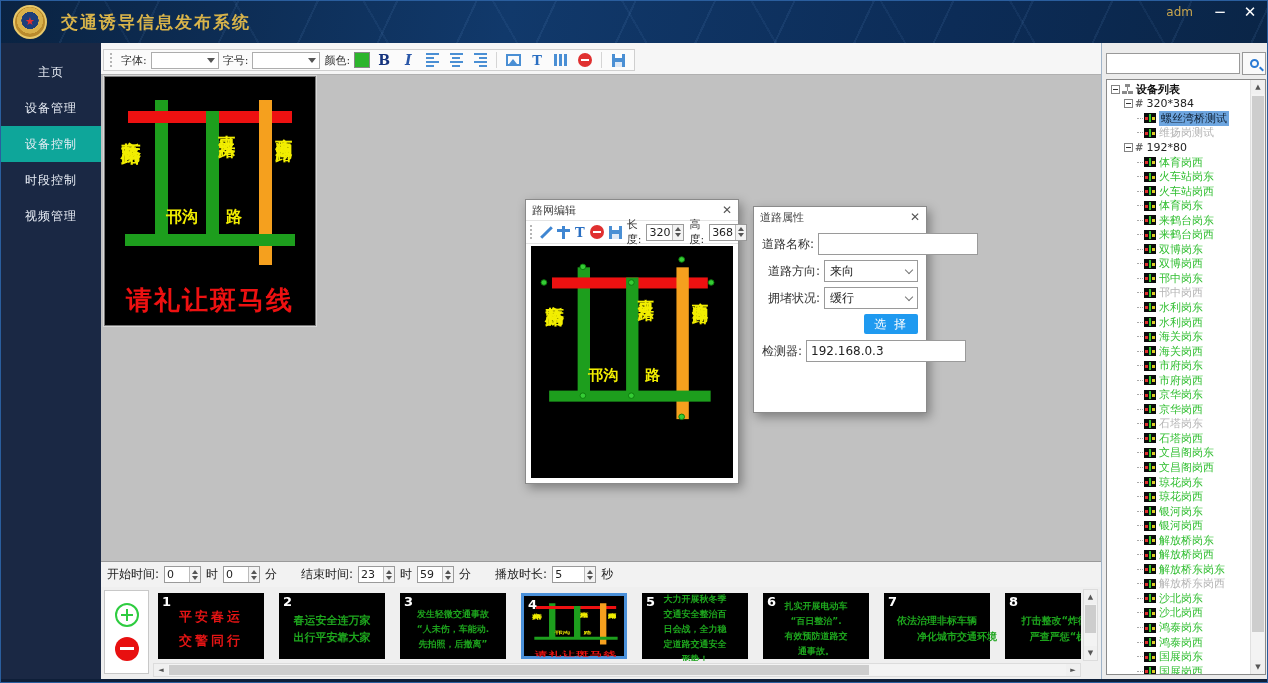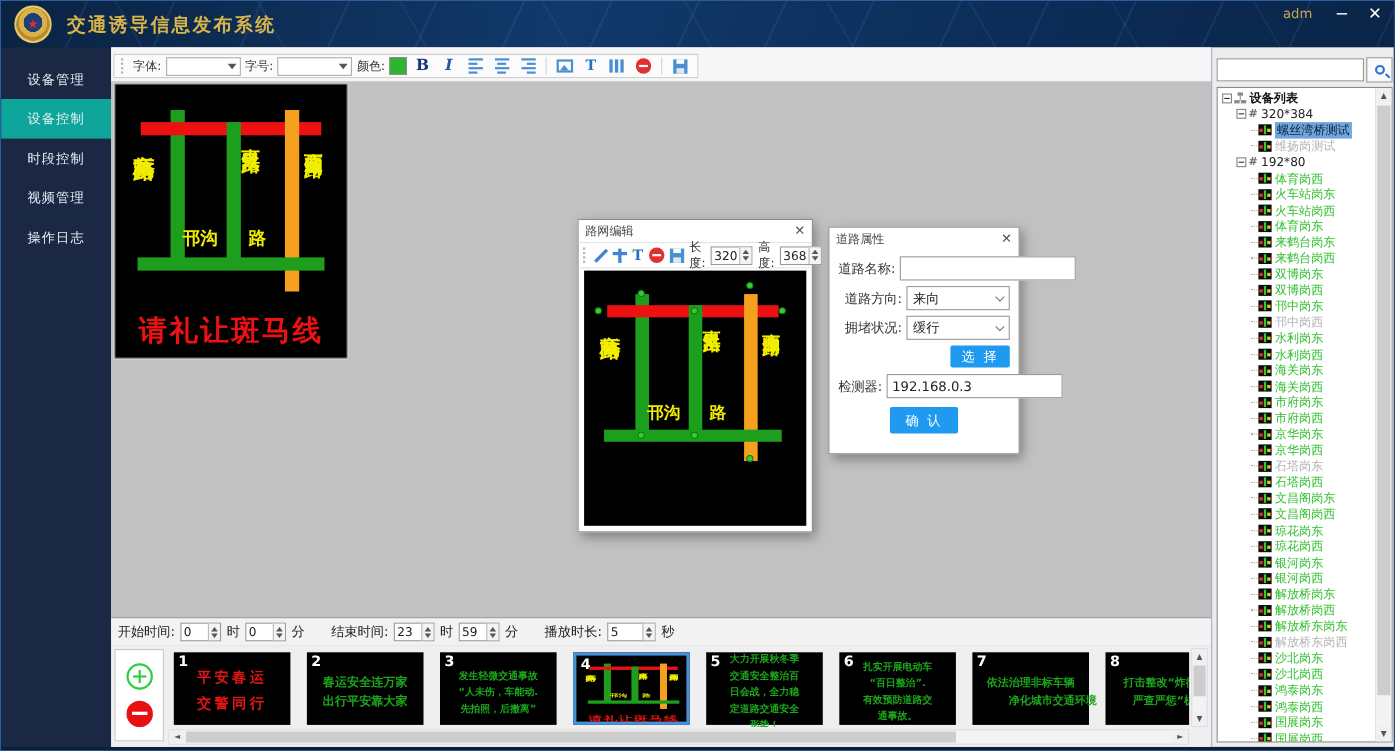--- a/index.html
+++ b/index.html
@@ -161,25 +161,25 @@
     <div class="badge"></div>
     <div class="app-title">交通诱导信息发布系统</div>
     <div class="user-label">adm</div>
     <div class="win-btn win-min">−</div>
     <div class="win-btn win-close">✕</div>
   </div>
 
   <div class="sidebar">
     <div class="side-pad"></div>
     <div id="side-items">
+        <div class="side-item">主页</div>
         <div class="side-item">设备管理</div>
         <div class="side-item active">设备控制</div>
         <div class="side-item">时段控制</div>
         <div class="side-item">视频管理</div>
-        <div class="side-item">操作日志</div>
       </div>
   </div>
 
   <div class="main">
     <div class="main-top">
       <div class="toolbar">
         <div class="grip"></div>
         <span>字体:</span>
         <span class="ddl">
             <i></i>
@@ -367,23 +367,20 @@
               <i class="sel-arrow"></i>
             </span>
           </div>
           <div class="row-right">
             <button class="btn-blue">选 择</button>
           </div>
           <div class="prow">
             <span class="plabel">检测器:</span>
             <input class="pinput" value="192.168.0.3" style="">
           </div>
-          <div class="row-center">
-            <button class="btn-blue btn-confirm">确 认</button>
-          </div>
         </div>
       </div>
     </div>
 
     <div class="time-bar">
       <span>开始时间:</span>
       <span class="spinbox">
         <span class="spin-val">0</span>
         <span class="spin-btns">
             <i class="su"></i>

